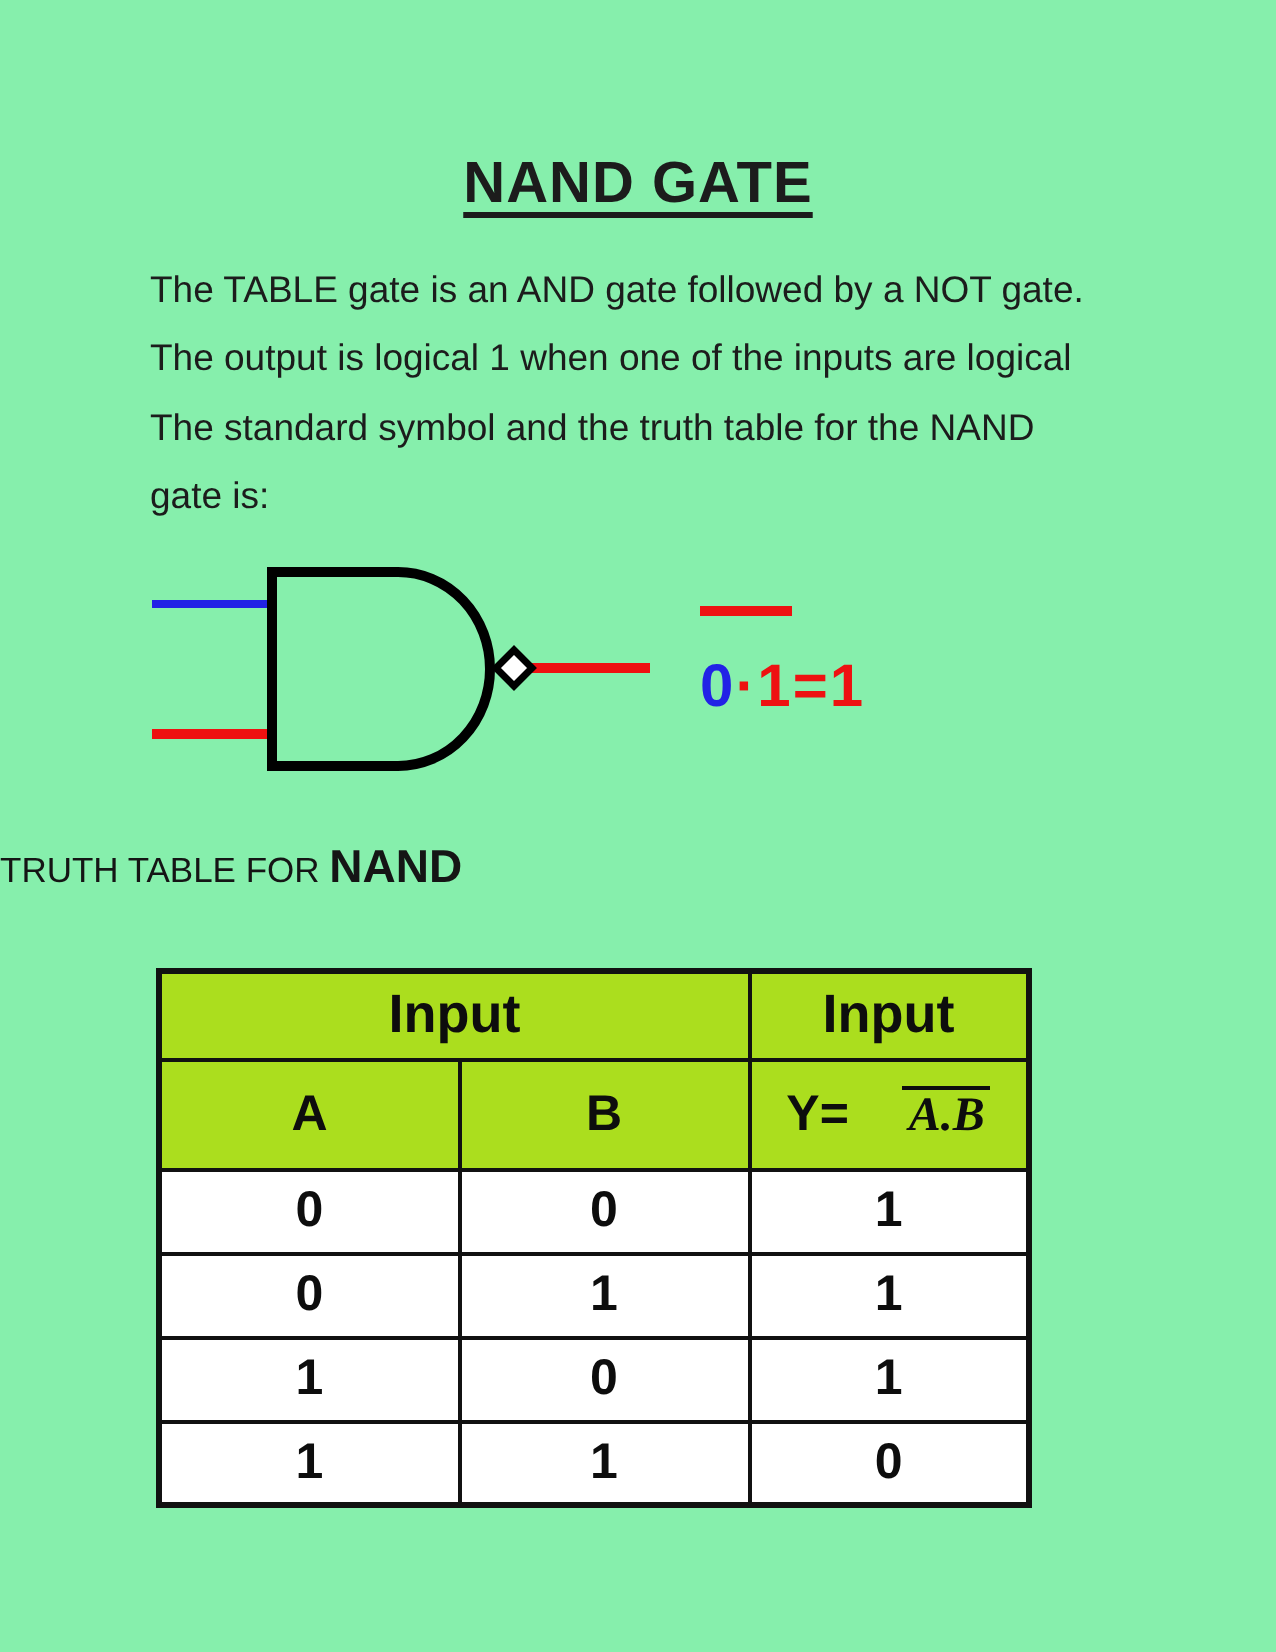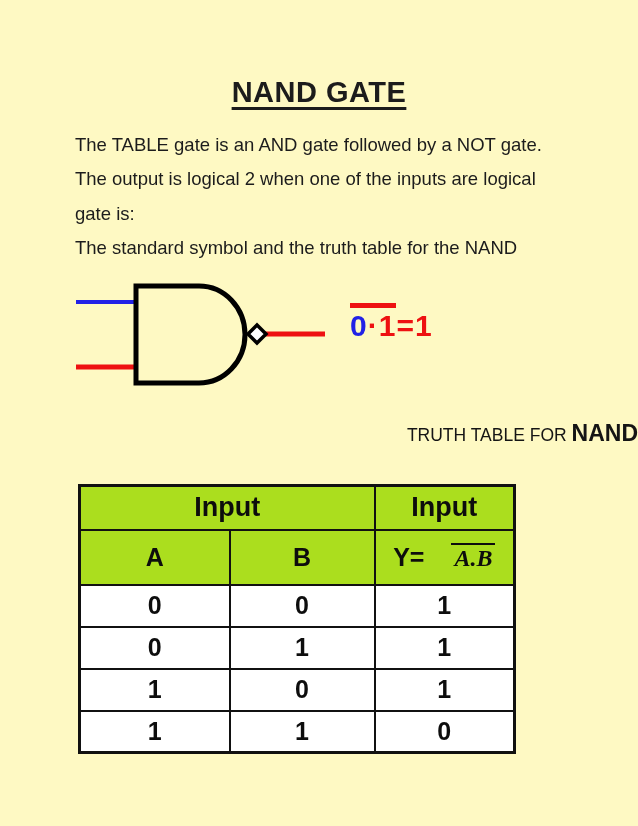--- a/index.html
+++ b/index.html
@@ -11,21 +11,21 @@
   }
   *{margin:0;padding:0;box-sizing:border-box;}
   html,body{background:#ffffff;}
   body{
     width:638px;height:826px;
     font-family:"Liberation Sans",sans-serif;
     color:var(--ink);
     position:relative;
     overflow:hidden;
   }
-  .page{position:absolute;inset:0;background:#fef9c3;}
+  .page{position:absolute;inset:0;background:#86efac;}
 
   .doc-title{
     position:absolute;left:0;right:0;top:76px;
     text-align:center;
     font-size:29px;font-weight:bold;
     text-decoration:underline;
     text-underline-offset:5px;
     text-decoration-thickness:2.5px;
     letter-spacing:0.5px;
   }
@@ -41,27 +41,27 @@
   .expr{
     position:absolute;left:350px;top:303px;
     font-size:30px;font-weight:bold;
     letter-spacing:1px;
     color:var(--accent-red);
     white-space:nowrap;
   }
   .expr-over{
     display:inline-block;
     border-top:5px solid var(--accent-red);
-    padding-top:1px;
+    padding-top:19px;
   }
   .expr-zero{color:var(--accent-blue);}
 
   .tt-heading{
     position:absolute;left:0;right:0;top:420px;
-    text-align:right;
+    text-align:left;
     font-size:17.5px;
     color:#151515;
   }
   .tt-heading .emph{font-size:23px;font-weight:bold;}
 
   table.truth{
     position:absolute;left:78px;top:484px;
     width:435px;
     border-collapse:collapse;
     table-layout:fixed;
@@ -93,26 +93,26 @@
 </style>
 </head>
 <body>
 
 <div class="page">
 
   <h1 class="doc-title">NAND GATE</h1>
 
   <div class="para para-1">
     <div>The TABLE gate is an AND gate followed by a NOT gate.</div>
-    <div>The output is logical 2 when one of the inputs are logical</div>
+    <div>The output is logical 1 when one of the inputs are logical</div>
   </div>
 
   <div class="para para-2">
+    <div>The standard symbol and the truth table for the NAND</div>
     <div>gate is:</div>
-    <div>The standard symbol and the truth table for the NAND</div>
   </div>
 
   <svg class="gate-svg" width="340" height="130" viewBox="0 0 340 130">
     <line x1="76" y1="32" x2="137" y2="32" stroke-width="4" stroke="#2222e6"></line>
     <line x1="76" y1="97" x2="137" y2="97" stroke-width="5" stroke="#ee1111"></line>
     <path d="M 136 16 H 199 A 46 48.5 0 0 1 199 113 H 136 Z" fill="none" stroke-width="5" stroke="#000000"></path>
     <line x1="264" y1="64" x2="325" y2="64" stroke-width="5" stroke="#ee1111"></line>
     <polygon points="248,64 257,55 266,64 257,73" fill="#ffffff" stroke-width="3.5" stroke="#000000"></polygon>
   </svg>
 

